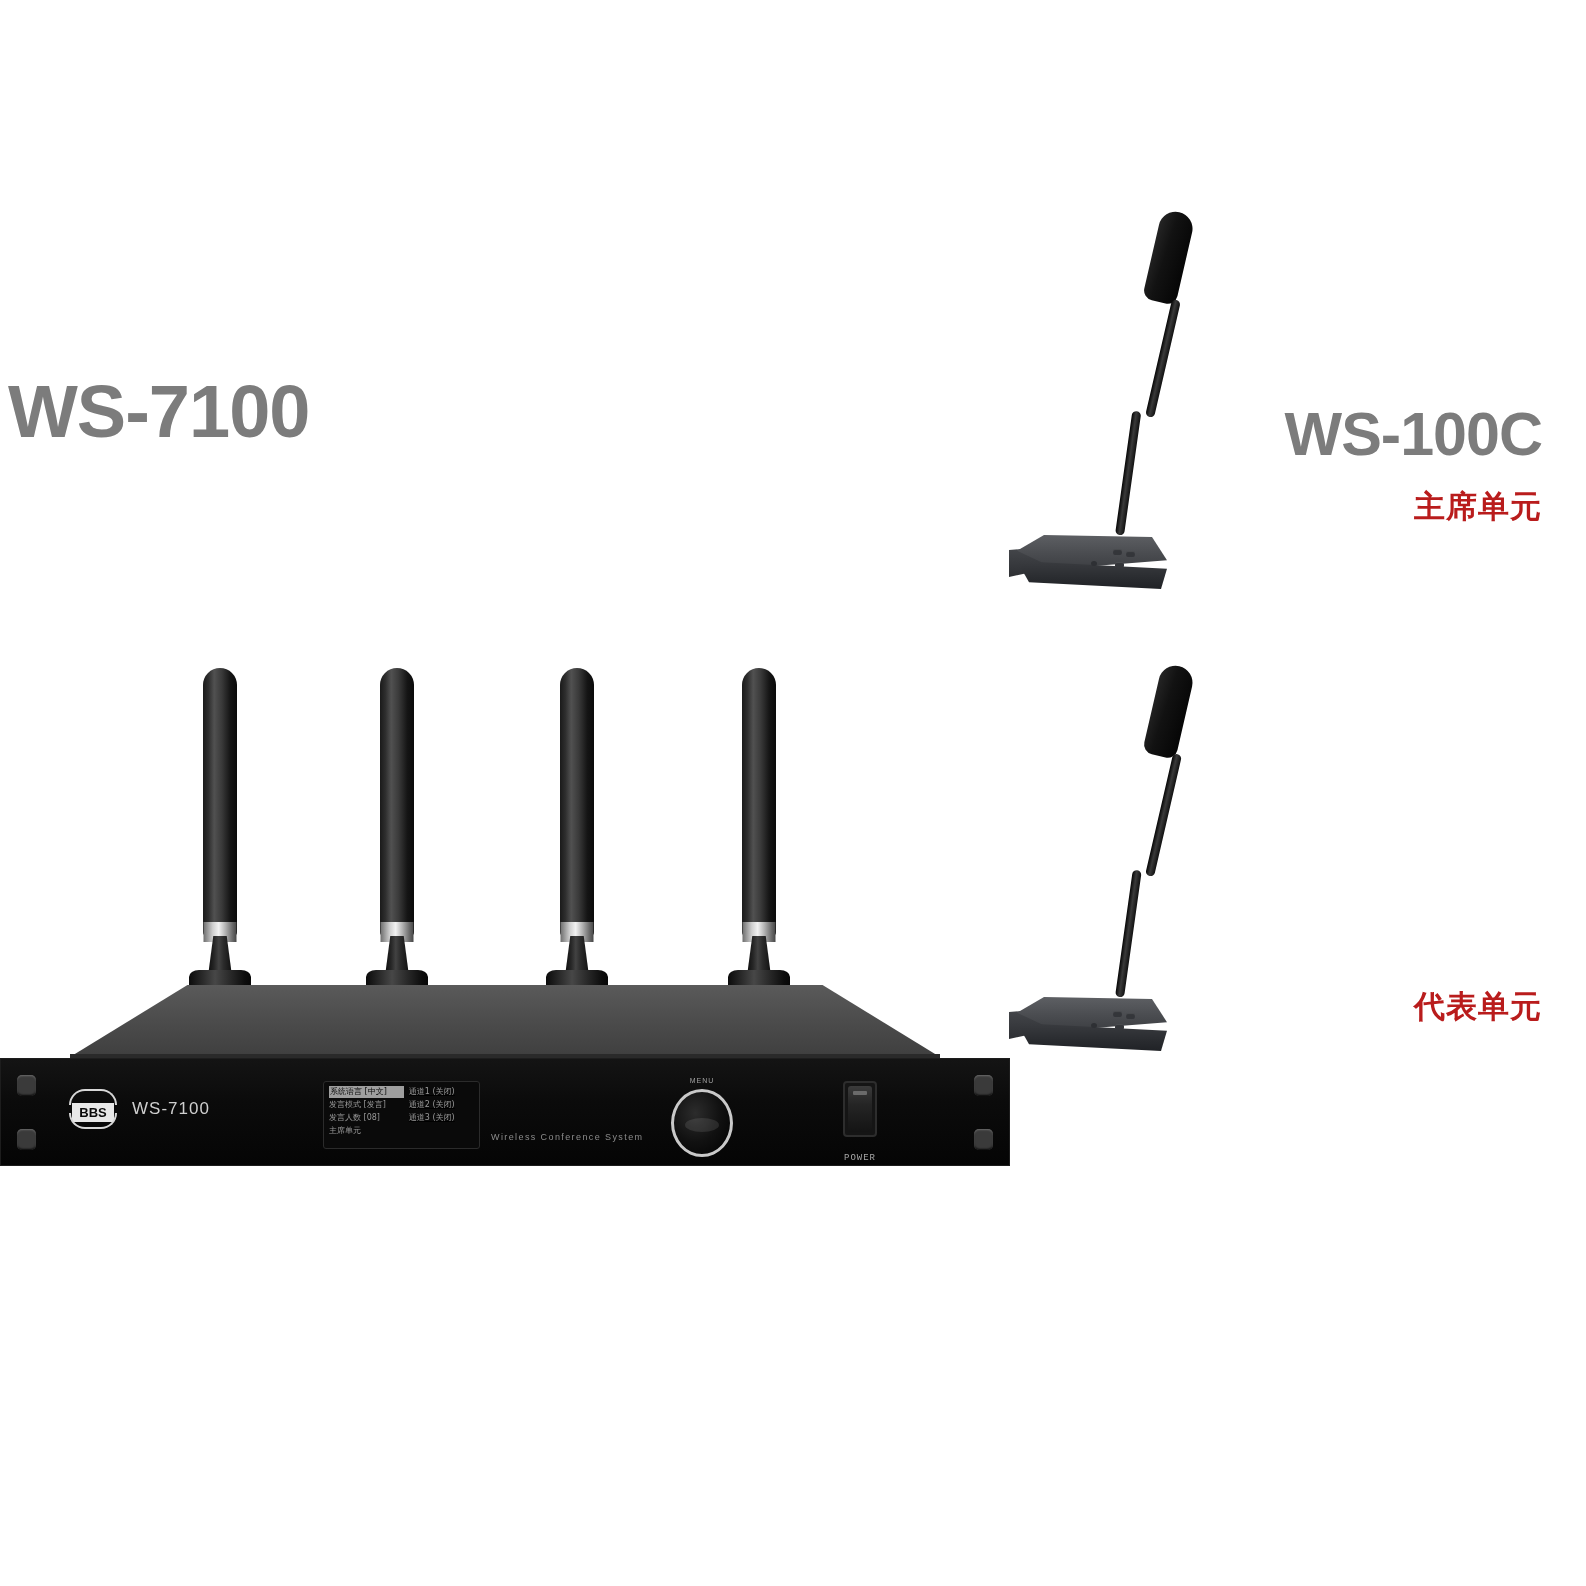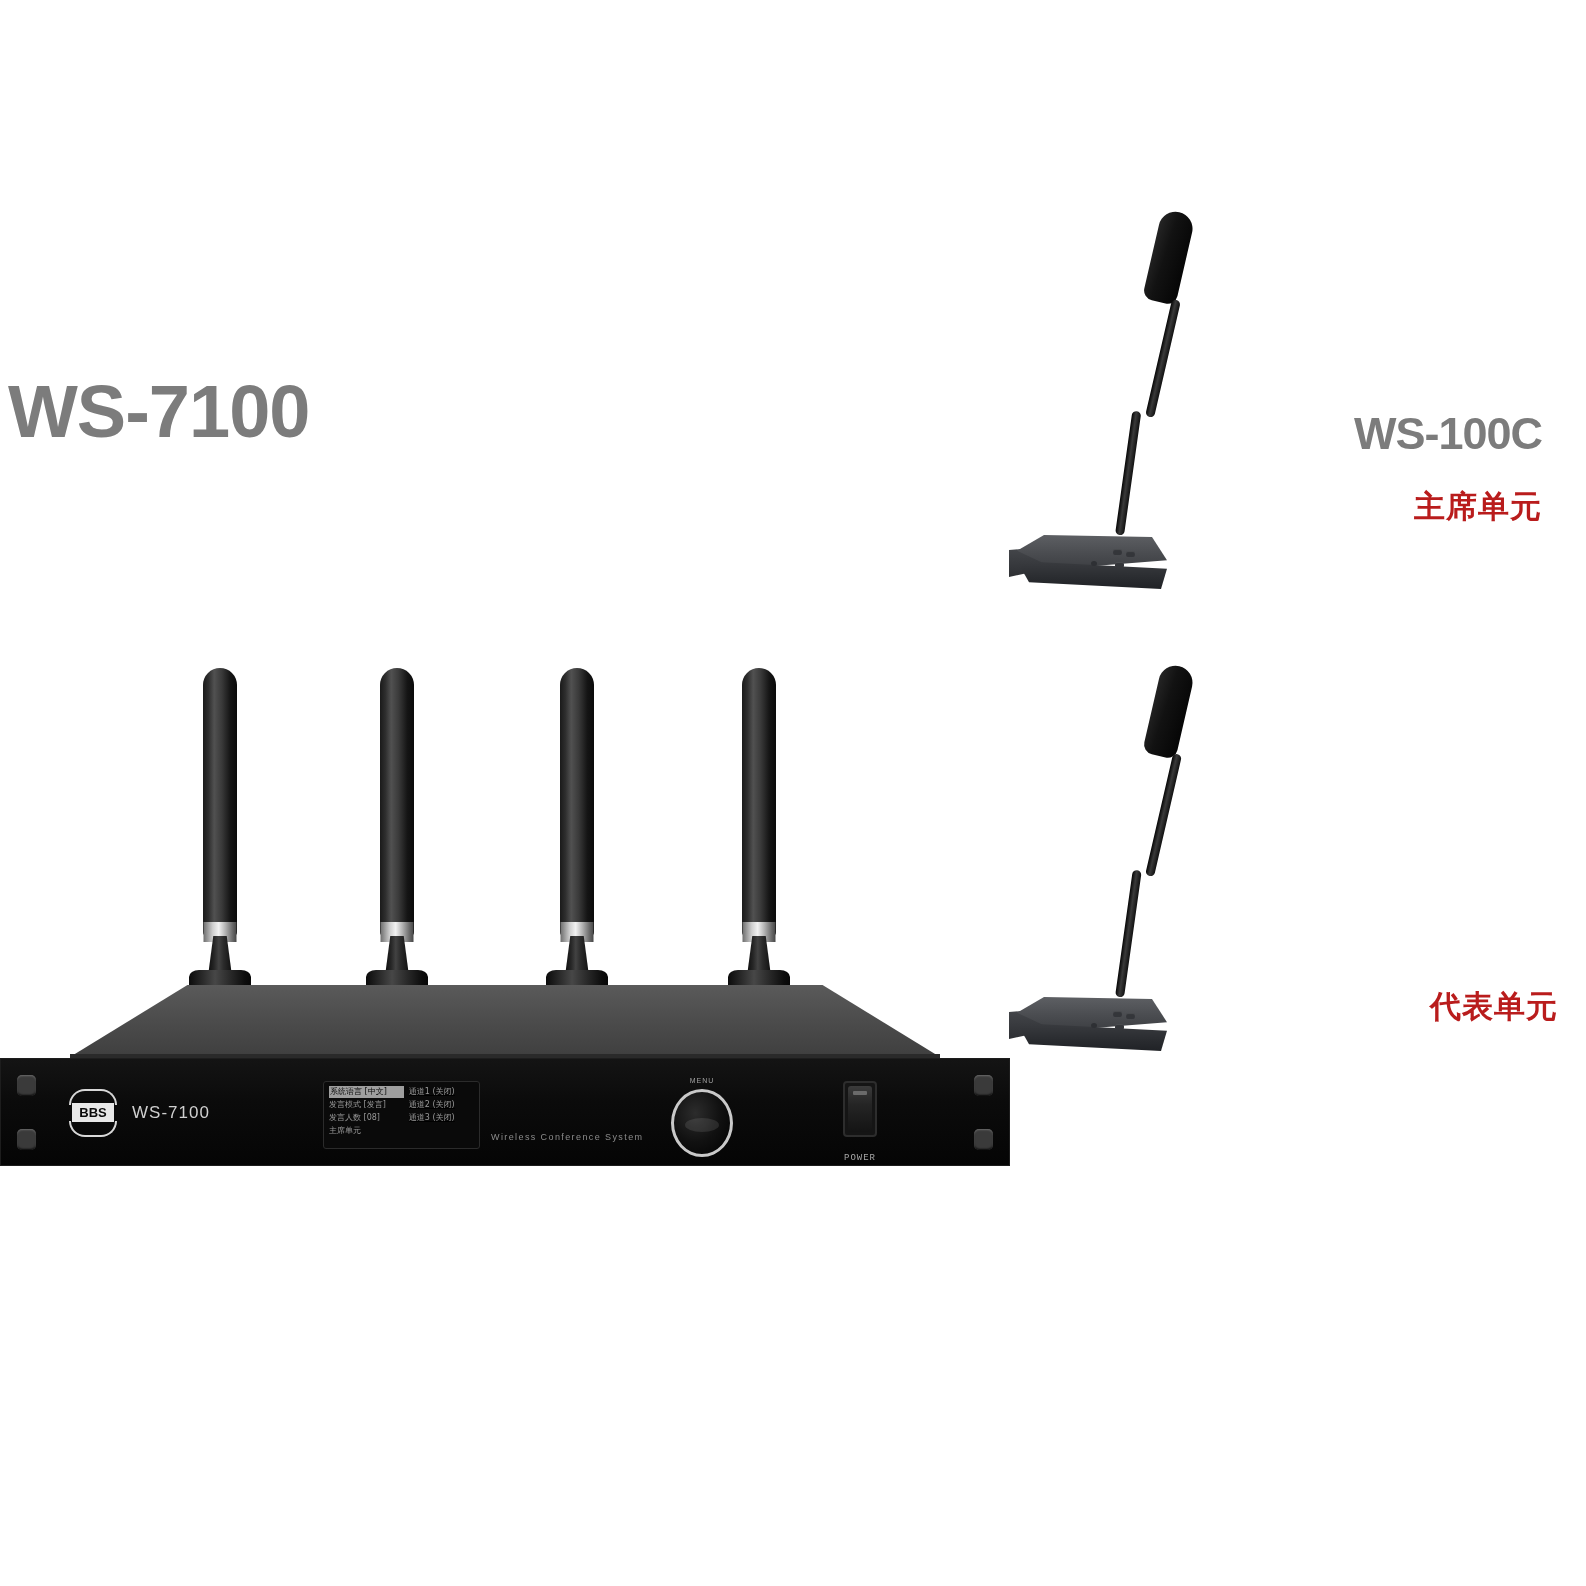--- a/index.html
+++ b/index.html
@@ -26,42 +26,42 @@
   }
   #label-main {
     left: 8px;
     top: 372px;
     font-size: 74px;
     line-height: 80px;
   }
   #label-c {
     right: 44px;
     top: 404px;
-    font-size: 45px;
+    font-size: 61px;
     line-height: 60px;
     text-align: right;
   }
   #label-d {
     right: 44px;
     top: 904px;
     font-size: 53px;
     line-height: 60px;
     text-align: right;
   }
   .model-sub {
     position: absolute;
     color: #b91c1c;
     font-size: 31px;
     font-weight: bold;
     letter-spacing: 1px;
     white-space: nowrap;
     text-align: right;
   }
   #sub-c { right: 44px; top: 486px; }
-  #sub-d { right: 28px; top: 986px; }
+  #sub-d { right: 44px; top: 986px; }
 
   
   #rack {
     position: absolute;
     left: 0px;
     top: 630px;
     width: 1010px;
     height: 540px;
   }
 
@@ -167,21 +167,21 @@
     position: absolute;
     left: 66px;
     top: 30px;
     display: flex;
     align-items: center;
     gap: 13px;
   }
   #bbs-logo {
     position: relative;
     width: 52px;
-    height: 48px;
+    height: 40px;
   }
   #bbs-arc-top, #bbs-arc-bot {
     position: absolute;
     left: 2px;
     width: 48px;
     height: 16px;
     border: 2px solid #d8d8d8;
     box-sizing: border-box;
   }
   #bbs-arc-top {

